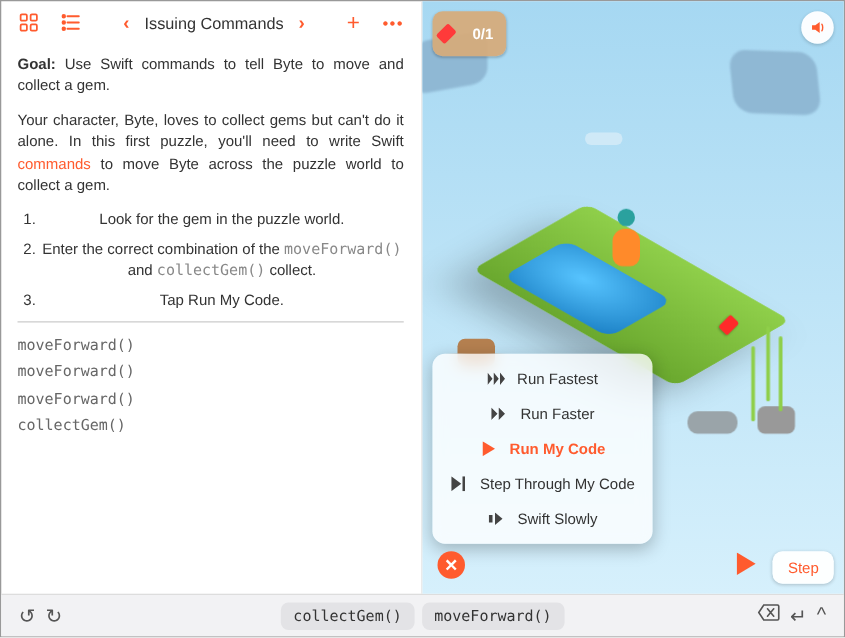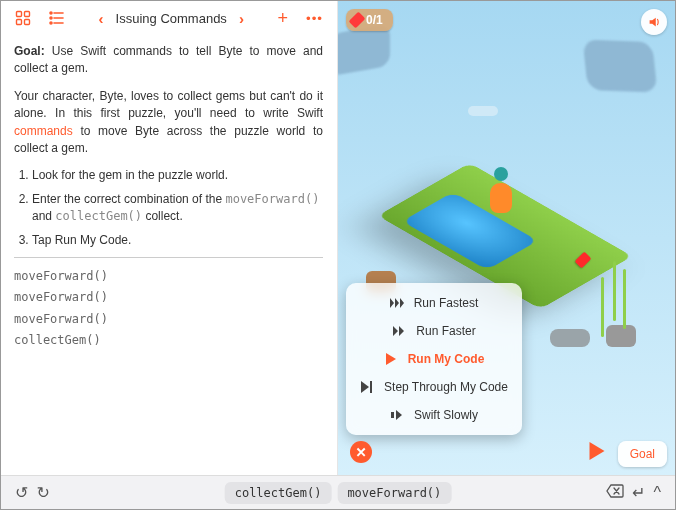--- a/index.html
+++ b/index.html
@@ -11,27 +11,27 @@
   .toolbar { height: 34px; display: flex; align-items: center; gap: 10px; padding: 0 10px; color: #ff5b2e; }
   .toolbar .center { flex: 1; display: flex; align-items: center; justify-content: center; gap: 8px; }
   .title { font-weight: 400; color: #333; font-size: 13px; }
   .icon-btn { background: none; border: none; cursor: pointer; color: #ff5b2e; padding: 2px 4px; display: inline-flex; align-items: center; justify-content: center; }
   .chev { font-size: 15px; font-weight: 700; }
   .content { padding: 8px 14px 10px 13px; overflow: auto; color: #333; line-height: 1.45; }
   .content p { margin-bottom: 10px; text-align: justify; }
   .goal-label { font-weight: 700; }
   .link { color: #ff5b2e; }
   ol.steps { margin: 0 0 8px 0; padding-left: 18px; }
-  ol.steps li { margin-bottom: 6px; }
+  ol.steps li { margin-bottom: 6px; text-align: center; }
   .code-inline { font-family: ui-monospace, Menlo, monospace; color: #888; }
   hr.sep { border: none; border-top: 1px solid #ccc; margin: 8px 0 10px 0; }
   .code-area { font-family: ui-monospace, Menlo, monospace; color: #666; }
   .code-area div { margin-bottom: 4px; }
   
-  .gem-counter { position: absolute; top: 8px; left: 8px; background: rgba(215,170,120,0.92); border-radius: 8px; height: 22px; padding: 0 10px 0 6px; display: flex; align-items: center; color: #fff; font-weight: 700; font-size: 12px; gap: 4px; box-shadow: 0 1px 2px rgba(0,0,0,.2);}
+  .gem-counter { position: absolute; top: 8px; left: 8px; background: rgba(215,170,120,0.92); border-radius: 8px; height: 36px; padding: 0 10px 0 6px; display: flex; align-items: center; color: #fff; font-weight: 700; font-size: 12px; gap: 16px; box-shadow: 0 1px 2px rgba(0,0,0,.2);}
   .gem-counter .gem { width: 10px; height: 14px; background: #ff3a3a; transform: rotate(45deg); border-radius: 2px; }
   .sound-btn { position: absolute; top: 8px; right: 8px; width: 26px; height: 26px; border-radius: 50%; background: rgba(255,255,255,.95); display: flex; align-items: center; justify-content: center; color: #ff5b2e; box-shadow: 0 1px 3px rgba(0,0,0,.2); border:none; cursor:pointer;}
   .scene { position: absolute; inset: 0; }
   .cloud { position: absolute; background: #8fb8d4; filter: blur(1px); }
   .cloud.c1 { top: 28px; left: -8px; width: 60px; height: 42px; border-radius: 12px; transform: skewY(-10deg); }
   .cloud.c2 { top: 40px; right: 20px; width: 70px; height: 50px; border-radius: 14px; transform: skewY(8deg) rotate(-6deg); }
   .cloud.c3 { top: 105px; left: 130px; width: 30px; height: 10px; background:#cfe9f7; border-radius: 10px; filter:none; }
   .island { position: absolute; left: 22px; top: 130px; width: 290px; height: 220px; }
   .iso-top { position: absolute; left: 30px; top: 40px; width: 230px; height: 130px; background: linear-gradient(#8fcf4a,#6aa82e); transform: rotateX(55deg) rotateZ(45deg); border-radius: 10px; box-shadow: 0 30px 40px rgba(0,0,0,.25); }
   .dirt { position: absolute; left: 30px; top: 100px; width: 230px; height: 120px; background: linear-gradient(#a47046,#6d4a2e); transform: rotateX(55deg) rotateZ(45deg); border-radius: 10px; z-index: -1; }
@@ -198,21 +198,21 @@
           </span>
           <span>Swift Slowly</span>
         </div>
       </div>
       <button class="close-run">✕</button>
       <button class="play-main">
         <svg width="16" height="18" viewBox="0 0 10 12">
             <path d="M0 0l10 6-10 6z" fill="#ff5b2e"></path>
           </svg>
       </button>
-      <button class="hint-btn">Goal</button>
+      <button class="hint-btn">Step</button>
     </div>
   </div>
 
   <div class="bottom">
     <div class="bottom-inner">
       <button class="sys">↺</button>
       <button class="sys">↻</button>
       <div class="suggestions">
         <button class="pill">collectGem()</button>
         <button class="pill">moveForward()</button>

